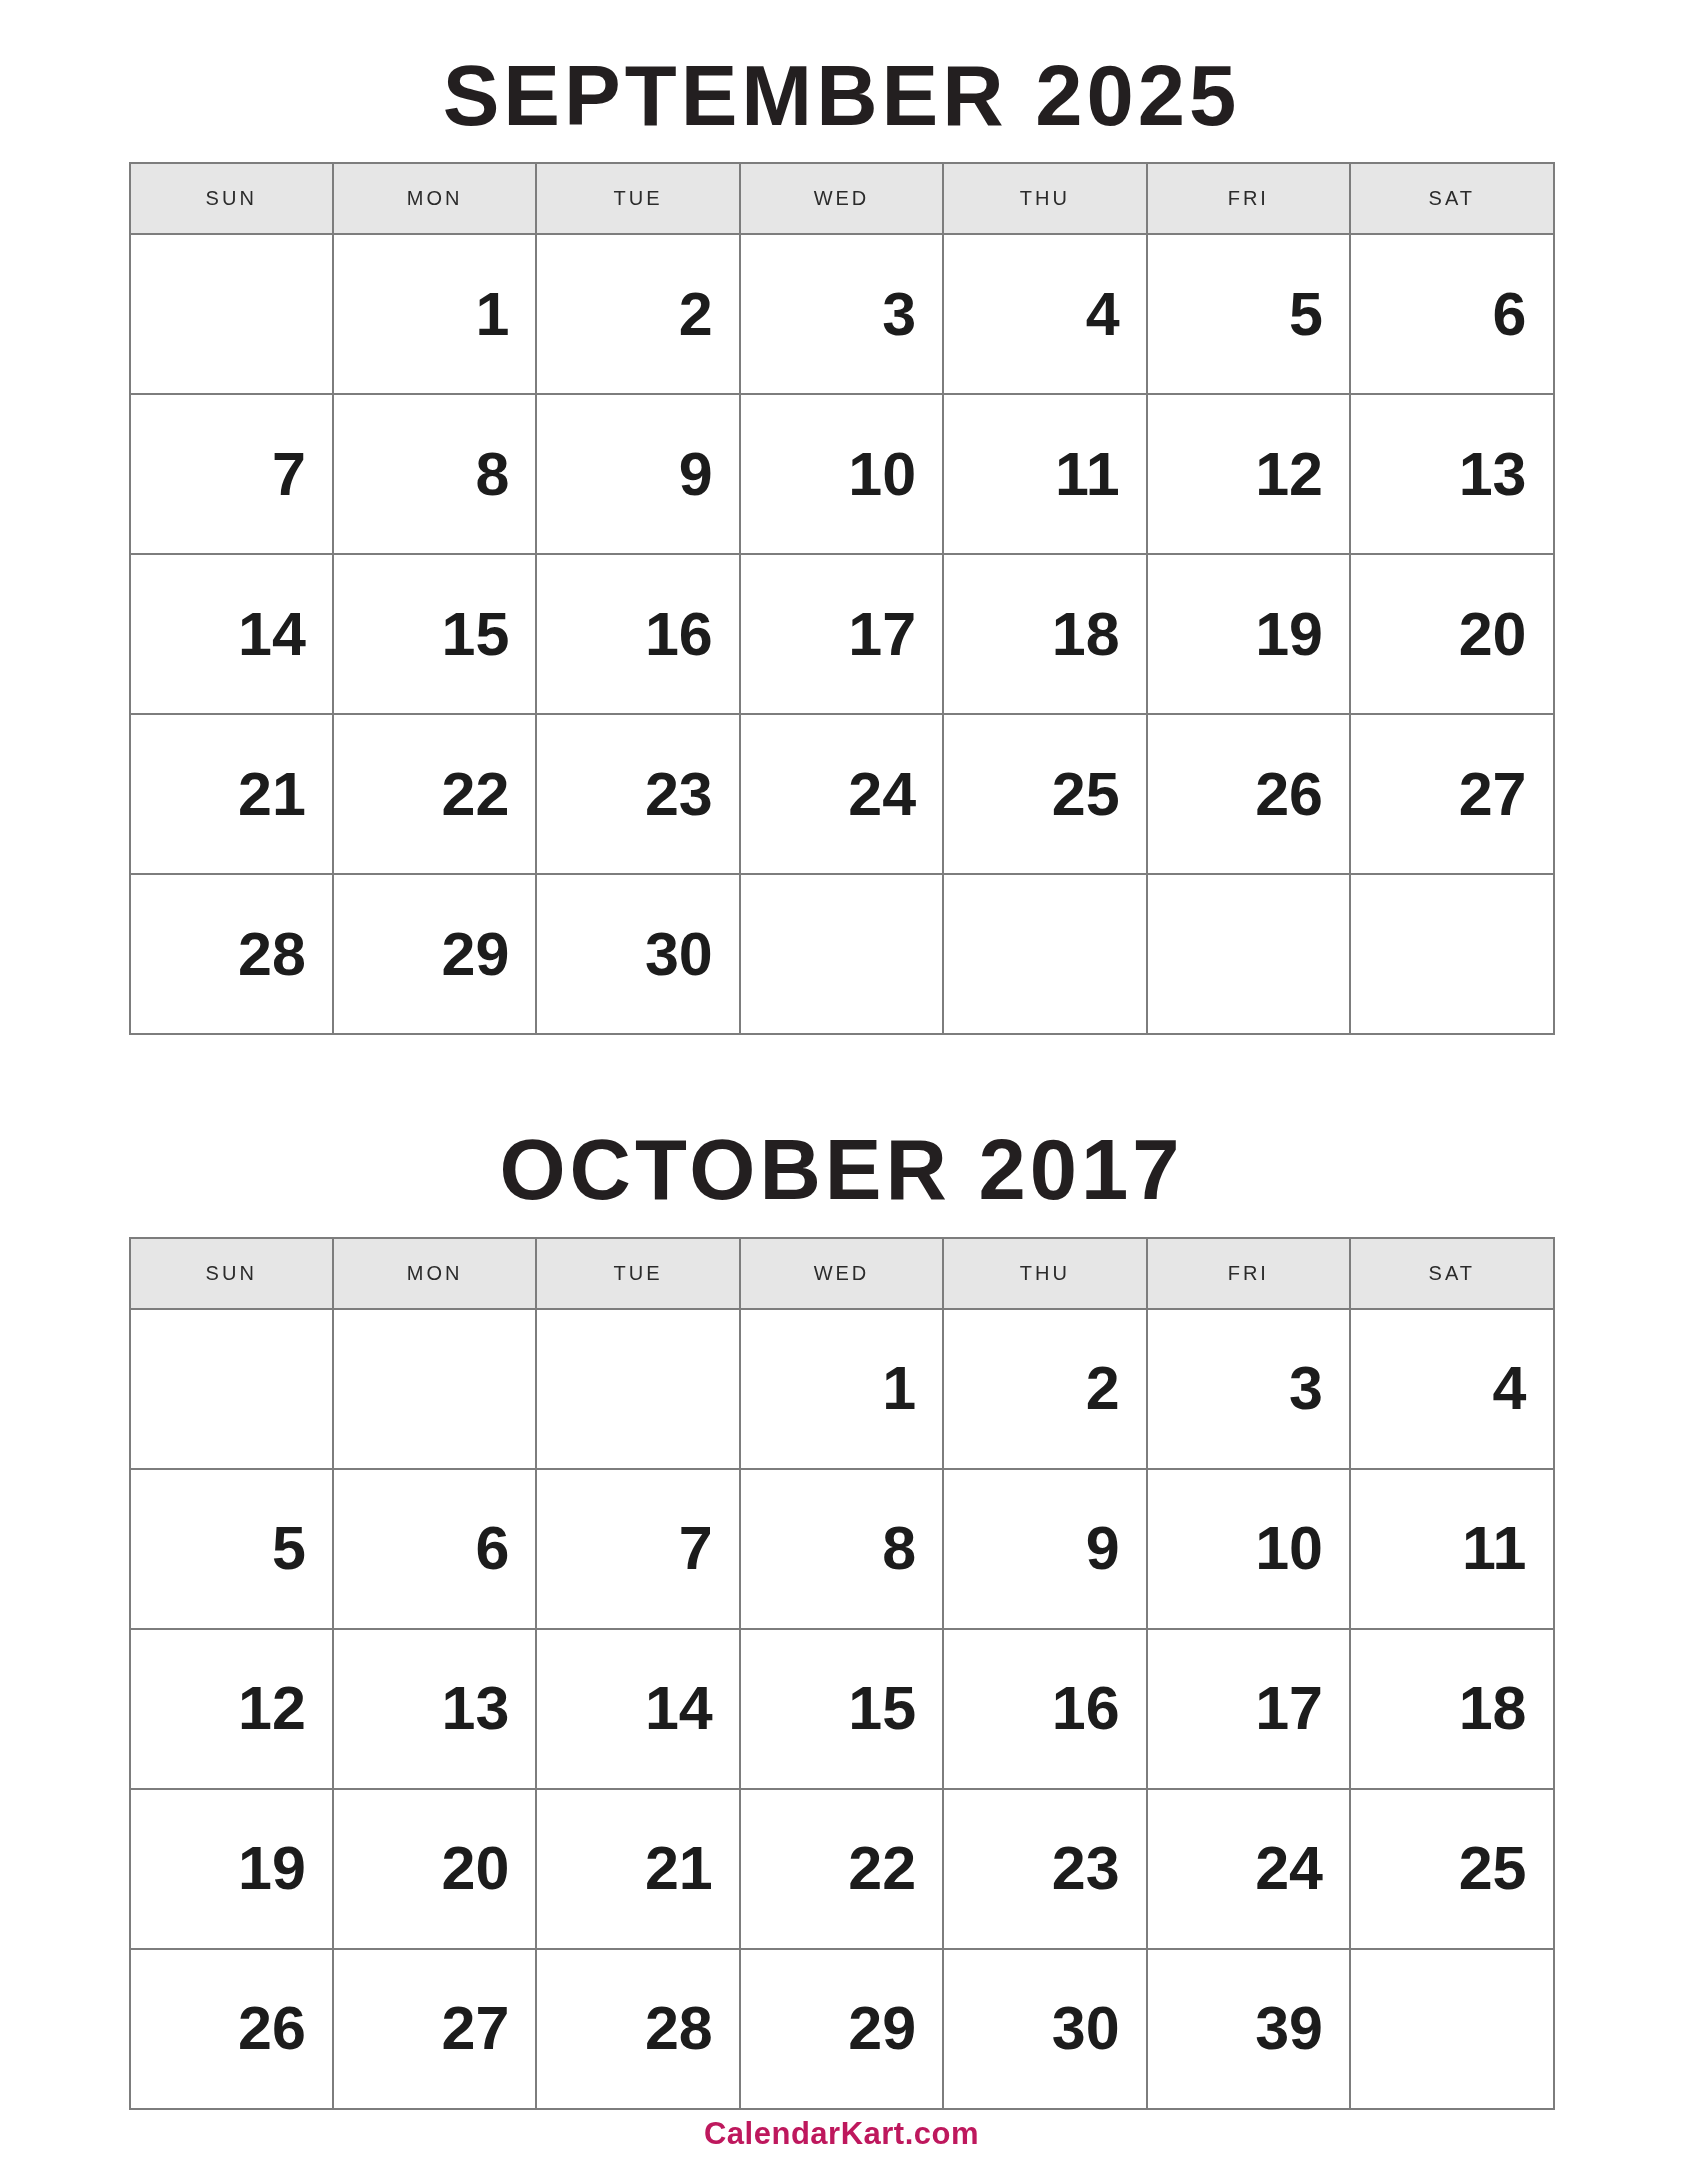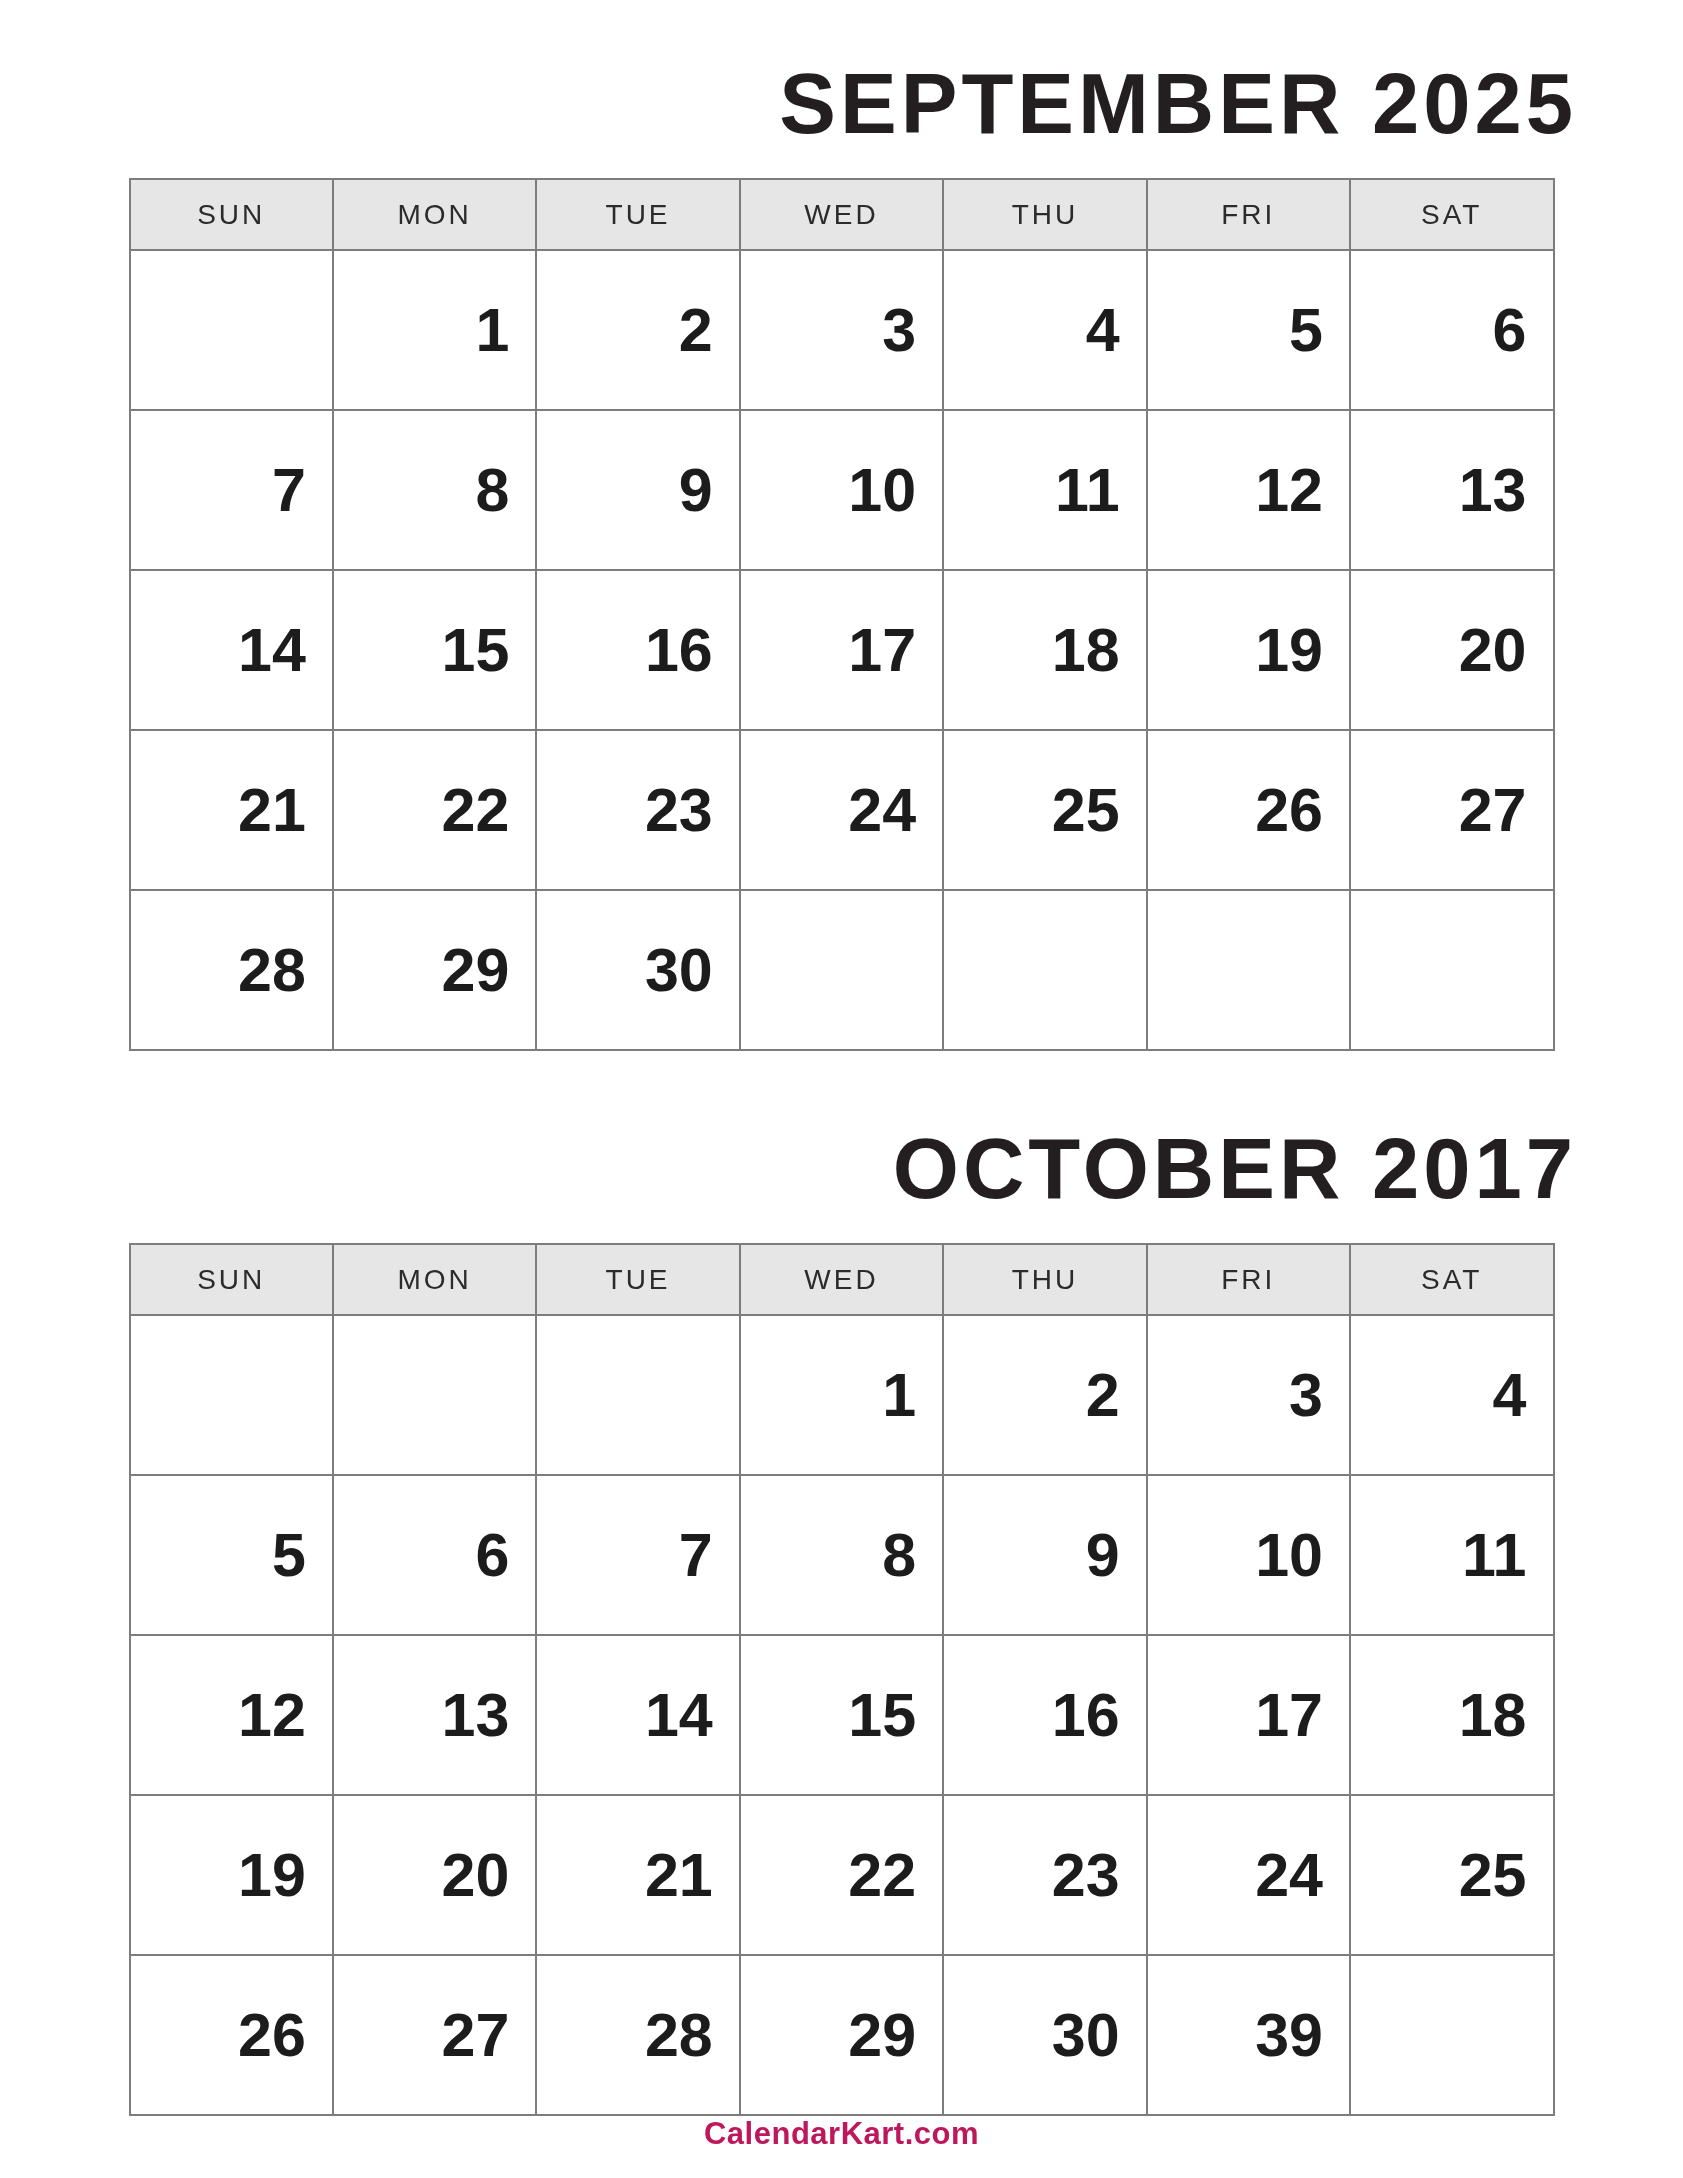--- a/index.html
+++ b/index.html
@@ -20,45 +20,45 @@
     box-sizing: border-box;
     padding: 30px 94px 0 94px;
     display: flex;
     flex-direction: column;
   }
   .month-block {
     display: flex;
     flex-direction: column;
   }
   .month-title {
-    text-align: right;
+    text-align: center;
     font-weight: bold;
     font-size: 85px;
     letter-spacing: 4px;
     color: #231f20;
     line-height: 1.18;
-    margin: 12px;
+    margin: 4px;
     padding: 12px 0 12px 0;
     white-space: nowrap;
   }
   table.cal {
     border-collapse: collapse;
     width: 1426px;
     margin: 0 auto;
     table-layout: fixed;
   }
   table.cal th, table.cal td {
     border: 2px solid #7d7d7d;
     padding: 0;
     margin: 0;
   }
   table.cal th {
     background: #e6e6e6;
     height: 69px;
-    font-size: 28px;
+    font-size: 20px;
     font-weight: normal;
     letter-spacing: 3px;
     color: #2b2b2b;
     text-align: center;
     vertical-align: middle;
   }
   table.cal td {
     height: 158px;
     vertical-align: middle;
     text-align: right;

